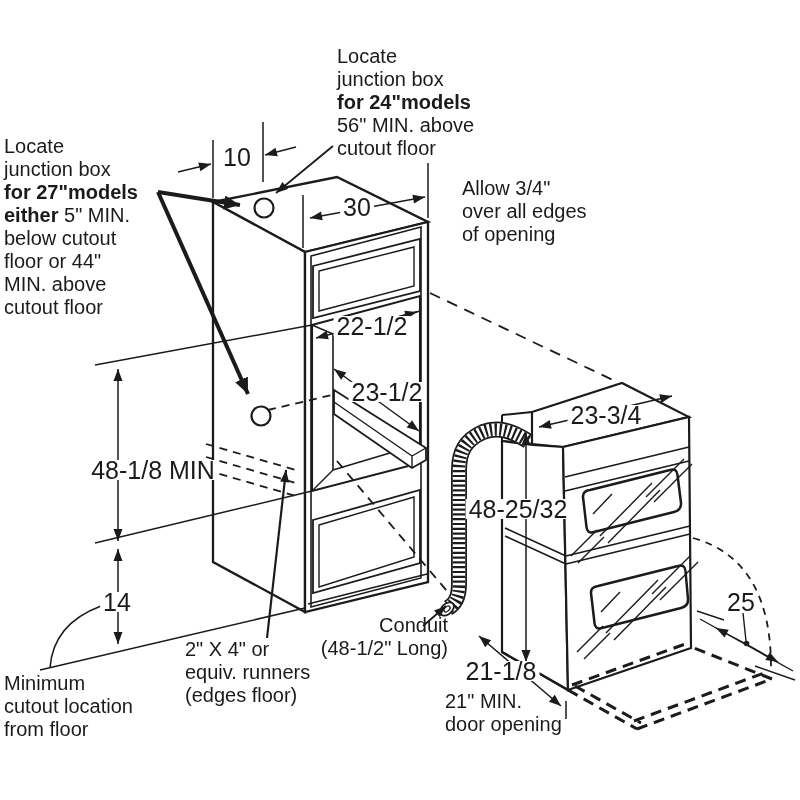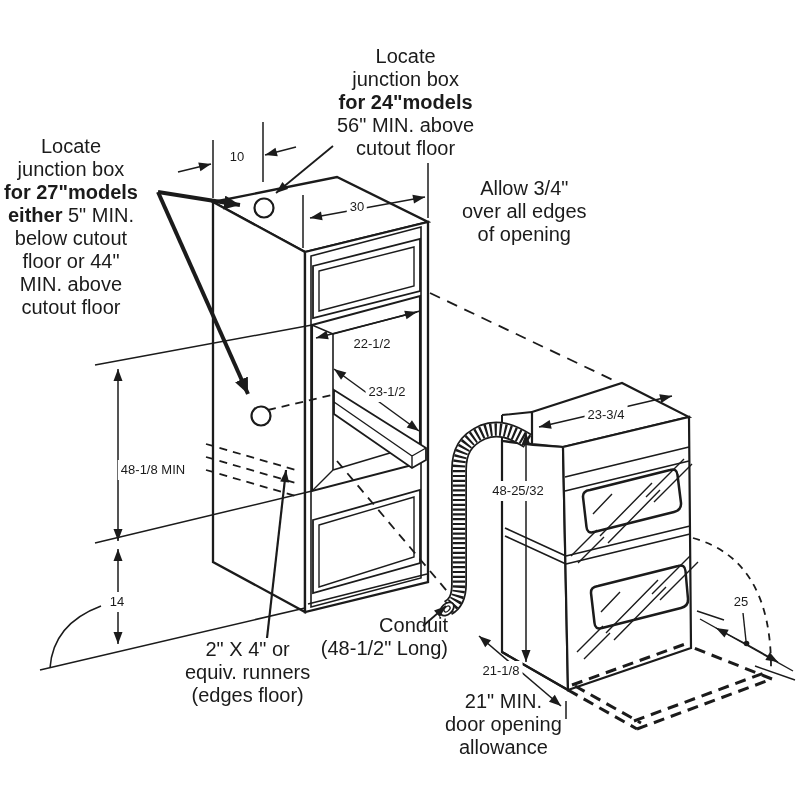--- a/index.html
+++ b/index.html
@@ -1,21 +1,21 @@
 <!DOCTYPE html>
 <html><head>
 <meta charset="utf-8">
 <style>
   html,body{margin:0;padding:0;background:#fff;}
   #stage{position:relative;width:800px;height:800px;background:#fff;overflow:hidden;
          font-family:"Liberation Sans","DejaVu Sans",sans-serif;color:#1b1b1b;}
   #art{position:absolute;left:0;top:0;}
-  .note{position:absolute;font-size:20px;line-height:23px;white-space:nowrap;text-align:center;}
+  .note{position:absolute;font-size:20px;line-height:23px;white-space:nowrap;}
   .note b{font-weight:700;}
-  .dim{position:absolute;font-size:13px;line-height:20px;white-space:nowrap;
+  .dim{position:absolute;font-size:25px;line-height:20px;white-space:nowrap;
        background:#fff;padding:0 3px;transform:translate(-50%,-50%);}
   .ctr{text-align:right;}
 </style>
 </head>
 <body>
 
 <div id="stage">
 
 <svg id="art" width="800" height="800" viewBox="0 0 800 800" fill="none" stroke="#1b1b1b" stroke-linecap="butt" stroke-linejoin="miter">
   <defs>
@@ -187,42 +187,46 @@
     <div>56" MIN. above</div>
     <div>cutout floor</div>
   </div>
 
   <div class="note" style="left:462px;top:177px">
     <div>Allow 3/4"</div>
     <div>over all edges</div>
     <div>of opening</div>
   </div>
 
+  <div class="note" style="left:4px;top:672px">
+    <div>Minimum</div>
+    <div>cutout location</div>
+    <div>from floor</div>
+  </div>
 
   <div class="note" style="left:185px;top:638px">
     <div>2" X 4" or</div>
     <div>equiv. runners</div>
     <div>(edges floor)</div>
   </div>
 
   <div class="note ctr" style="left:320px;top:614px;width:128px">
     <div>Conduit</div>
     <div>(48-1/2" Long)</div>
   </div>
 
   <div class="note" style="left:445px;top:690px">
     <div>21" MIN.</div>
     <div>door opening</div>
-    <div>allowance</div>
   </div>
 
   <div class="dim" style="left:237px;top:157px">10</div>
   <div class="dim" style="left:357px;top:207px">30</div>
-  <div class="dim" style="left:372px;top:344px">22-1/2</div>
+  <div class="dim" style="left:372px;top:326px">22-1/2</div>
   <div class="dim" style="left:387px;top:392px">23-1/2</div>
   <div class="dim" style="left:153px;top:470px">48-1/8 MIN</div>
   <div class="dim" style="left:117px;top:602px">14</div>
   <div class="dim" style="left:606px;top:415px">23-3/4</div>
-  <div class="dim" style="left:518px;top:491px">48-25/32</div>
+  <div class="dim" style="left:518px;top:509px">48-25/32</div>
   <div class="dim" style="left:501px;top:671px">21-1/8</div>
   <div class="dim" style="left:741px;top:602px">25</div>
 
 </div>
 
 </body></html>

